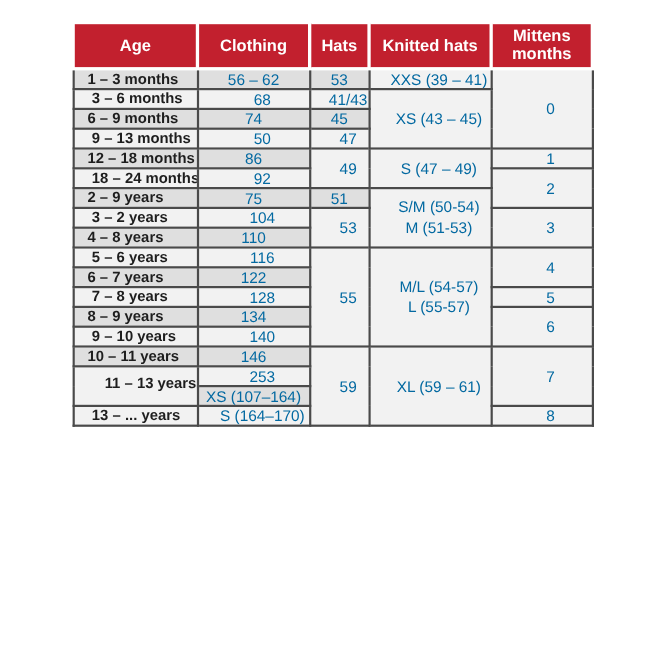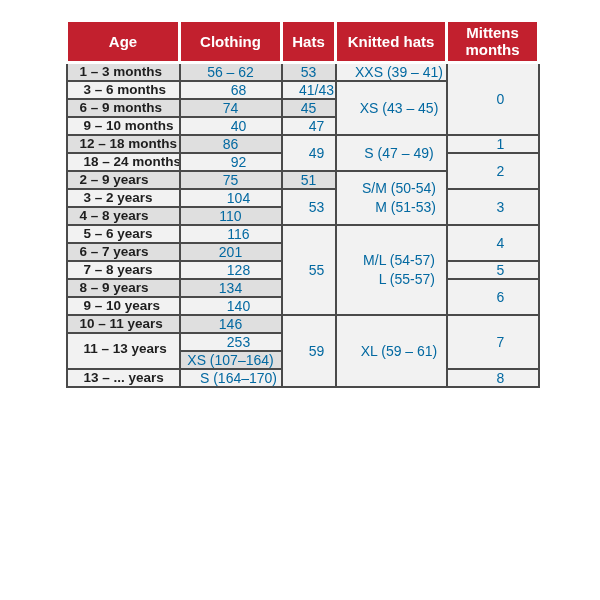--- a/index.html
+++ b/index.html
@@ -49,26 +49,27 @@
   td.age {
     text-align: left;
     padding-left: 12px;
     font-weight: 700;
     font-size: 13.5px;
     color: #1e1e1e;
   }
   td.vtop {
     vertical-align: top;
     padding-top: 7px;
+    text-align: right;
   }
   td.g { background: #dfdfdf; }
   td.l { background: #f2f2f2; padding-left: 16px; }
   .knit-block {
     display: inline-block;
-    text-align: right;
+    text-align: center;
     line-height: 1.3;
   }
 </style>
 </head>
 <body>
 
 <div class="stage">
   <table class="size-chart">
     <colgroup>
       <col style="width:113px">
@@ -99,22 +100,22 @@
         <td class="l">68</td>
         <td class="l">41/43</td>
         <td class="l" rowspan="3">XS (43 – 45)</td>
       </tr>
       <tr>
         <td class="age g">6 – 9 months</td>
         <td class="g">74</td>
         <td class="g">45</td>
       </tr>
       <tr>
-        <td class="age l">9 – 10 months</td>
-        <td class="l">40</td>
+        <td class="age l">9 – 13 months</td>
+        <td class="l">50</td>
         <td class="l">47</td>
       </tr>
       <tr>
         <td class="age g">12 – 18 months</td>
         <td class="g">86</td>
         <td class="l" rowspan="2">49</td>
         <td class="l" rowspan="2">S (47 – 49)</td>
         <td class="l">1</td>
       </tr>
       <tr>
@@ -150,21 +151,21 @@
         <td class="l" rowspan="5">
           <span class="knit-block">
             <div>M/L (54-57)</div>
             <div>L (55-57)</div>
           </span>
         </td>
         <td class="l" rowspan="2">4</td>
       </tr>
       <tr>
         <td class="age g">6 – 7 years</td>
-        <td class="g">201</td>
+        <td class="g">122</td>
       </tr>
       <tr>
         <td class="age l">7 – 8 years</td>
         <td class="l">128</td>
         <td class="l">5</td>
       </tr>
       <tr>
         <td class="age g">8 – 9 years</td>
         <td class="g">134</td>
         <td class="l" rowspan="2">6</td>

